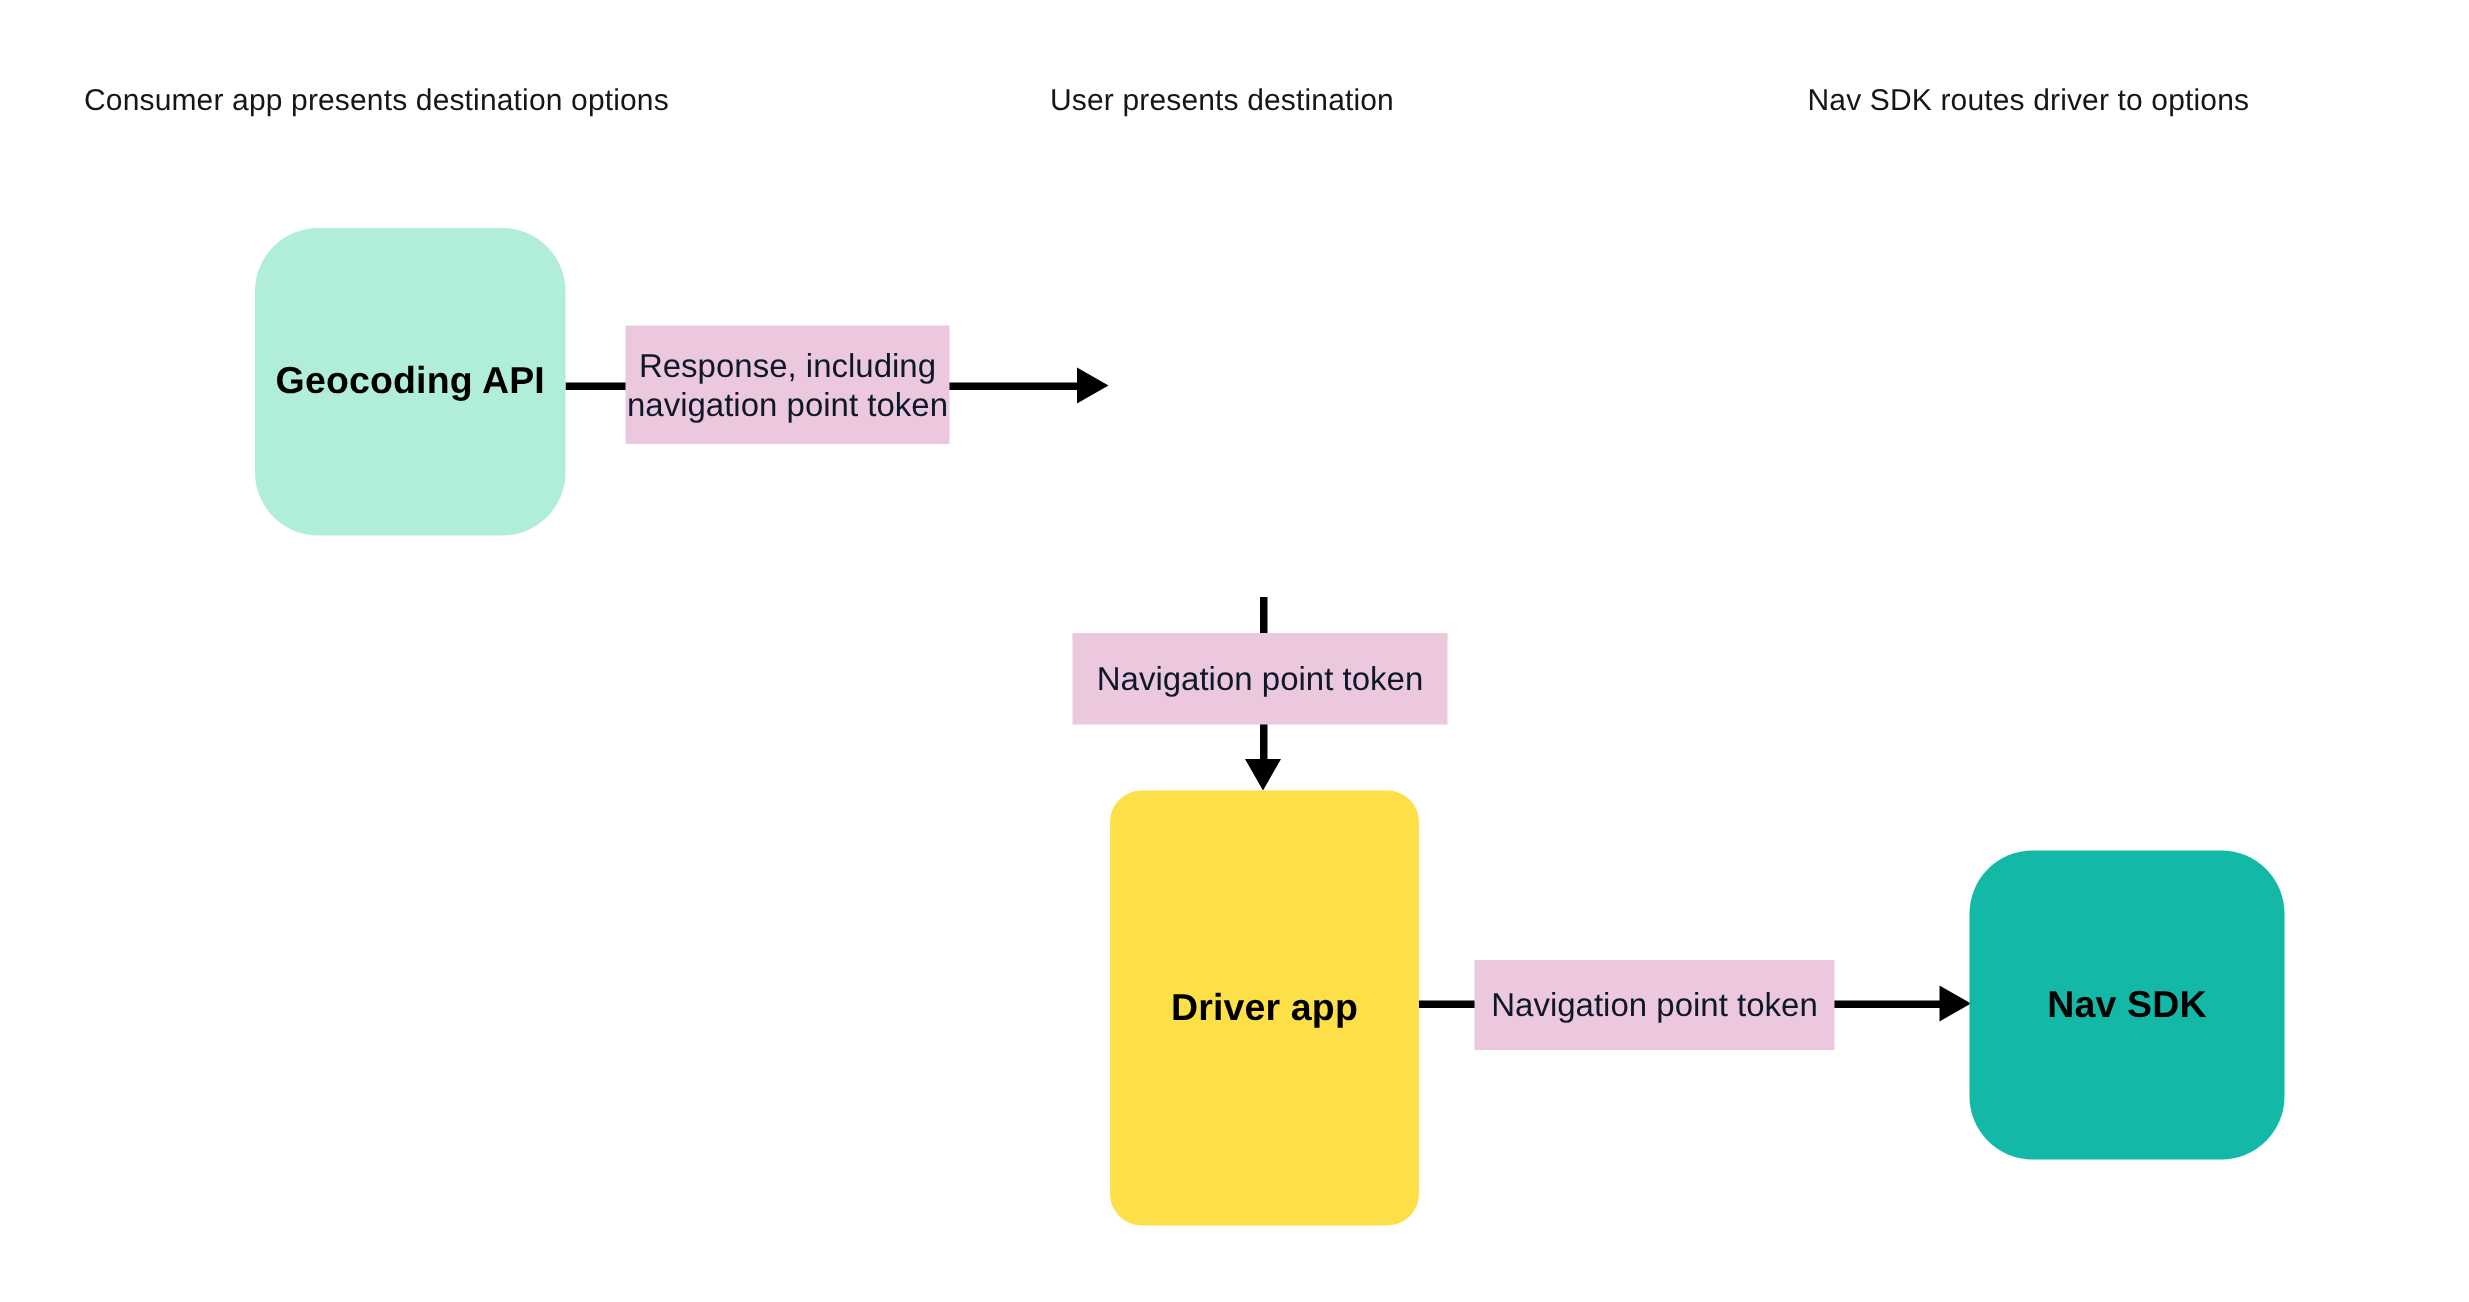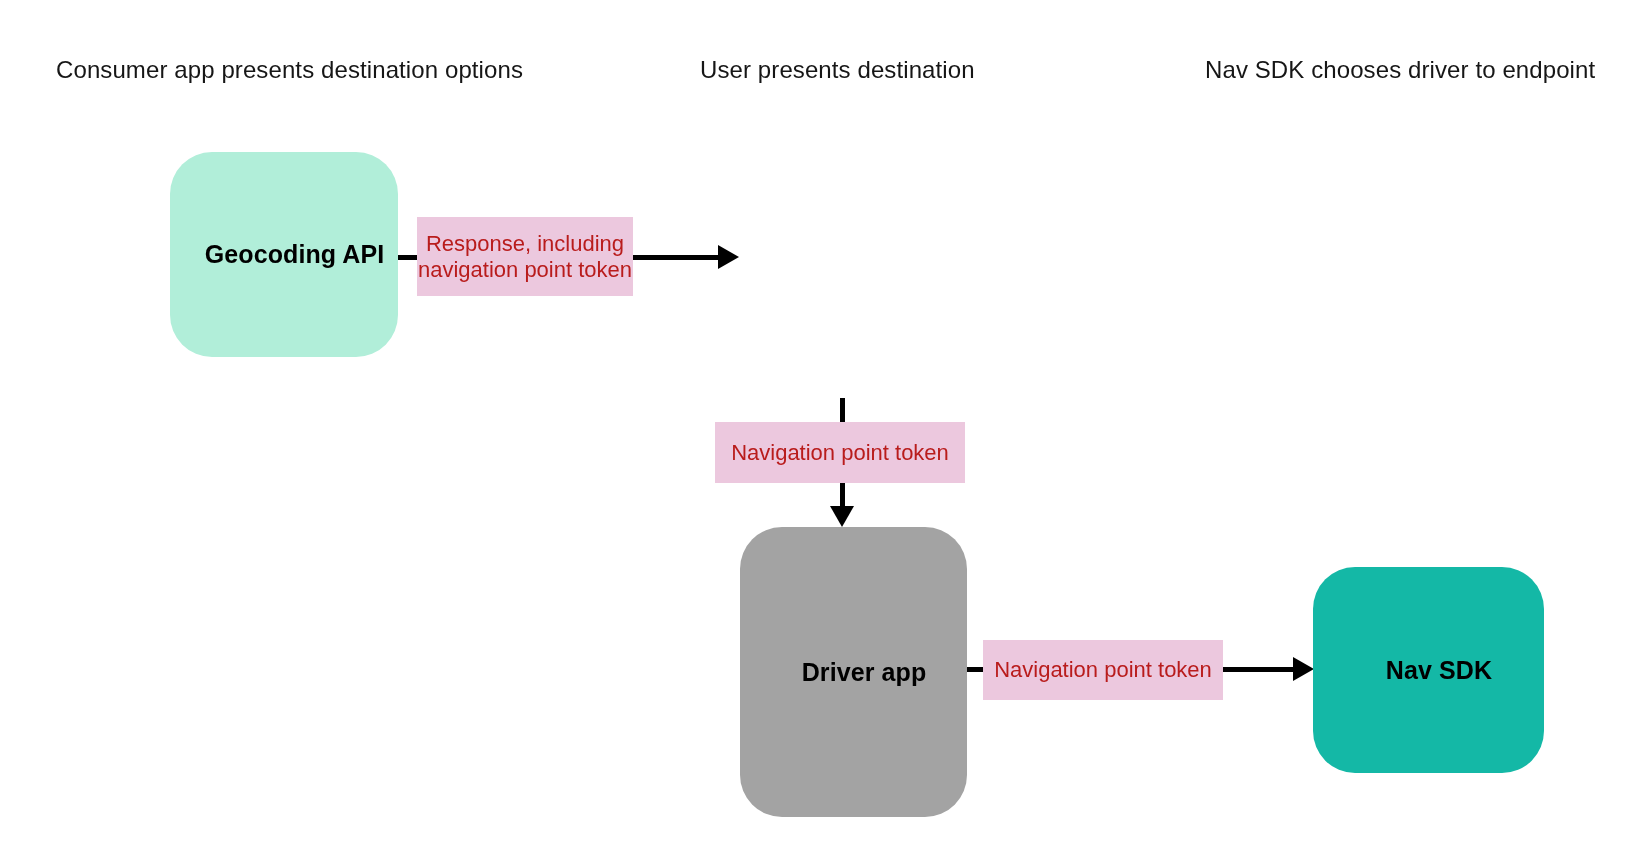--- a/index.html
+++ b/index.html
@@ -10,34 +10,33 @@
   }
   .canvas {
     position: relative;
     width: 1646px;
     height: 868px;
     background: #ffffff;
     overflow: hidden;
   }
   .col-header {
     position: absolute;
-    font-size: 24px;
+    font-size: 20px;
     font-weight: 400;
     color: #161616;
     white-space: nowrap;
     letter-spacing: 0.1px;
   }
   .node {
     position: absolute;
     border-radius: 42px;
     display: flex;
     align-items: center;
     justify-content: center;
     text-align: center;
-    padding-left: 21px;
   }
   .node .node-label {
     font-size: 25px;
     font-weight: 700;
     color: #000000;
     letter-spacing: 0.1px;
   }
   .edge-line {
     position: absolute;
     background: #000000;
@@ -58,21 +57,21 @@
     border-top: 21px solid #000000;
   }
   .edge-label {
     position: absolute;
     display: flex;
     align-items: center;
     justify-content: center;
     text-align: center;
     font-size: 22px;
     line-height: 26px;
-    color: #b91c1c;
+    color: #0f172a;
   }
   
   #header-1 { left: 56px;   top: 56px; }
   #header-2 { left: 700px;  top: 56px; }
   #header-3 { left: 1205px; top: 56px; }
 
   #node-geocoding { left: 170px;  top: 152px; width: 207px; height: 205px; }
   #node-consumer  { left: 738px;  top: 113px; width: 210px; height: 285px; }
   #node-driver    { left: 740px;  top: 527px; width: 206px; height: 290px; }
   #node-navsdk    { left: 1313px; top: 567px; width: 210px; height: 206px; }
@@ -89,40 +88,40 @@
   #edge3-head  { left: 1293px; top: 657px; }
   #edge3-label { left: 983px; top: 640px; width: 240px; height: 60px; }
 </style>
 </head>
 <body>
 
 <div class="canvas">
 
   <div class="col-header" id="header-1">Consumer app presents destination options</div>
   <div class="col-header" id="header-2">User presents destination</div>
-  <div class="col-header" id="header-3">Nav SDK chooses driver to endpoint</div>
+  <div class="col-header" id="header-3">Nav SDK routes driver to options</div>
 
   <div class="edge-line" id="edge1-line"></div>
   <div class="arrowhead right" id="edge1-head"></div>
   <div class="edge-label" id="edge1-label" style="background-color: rgb(236, 200, 222);">Response, including navigation point token</div>
 
   <div class="edge-line" id="edge2-line"></div>
   <div class="arrowhead down" id="edge2-head"></div>
   <div class="edge-label" id="edge2-label" style="background-color: rgb(236, 200, 222);">Navigation point token</div>
 
   <div class="edge-line" id="edge3-line"></div>
   <div class="arrowhead right" id="edge3-head"></div>
   <div class="edge-label" id="edge3-label" style="background-color: rgb(236, 200, 222);">Navigation point token</div>
 
   <div class="node" id="node-geocoding" style="background-color: rgb(177, 238, 217);">
     <span class="node-label">Geocoding API</span>
   </div>
 
 
-  <div class="node" id="node-driver" style="background-color: #a3a3a3;">
+  <div class="node" id="node-driver" style="background-color: #fde047; border-radius: 21px;">
     <span class="node-label">Driver app</span>
   </div>
 
   <div class="node" id="node-navsdk" style="background-color: #14b8a6;">
     <span class="node-label">Nav SDK</span>
   </div>
 
 </div>
 
 </body></html>

